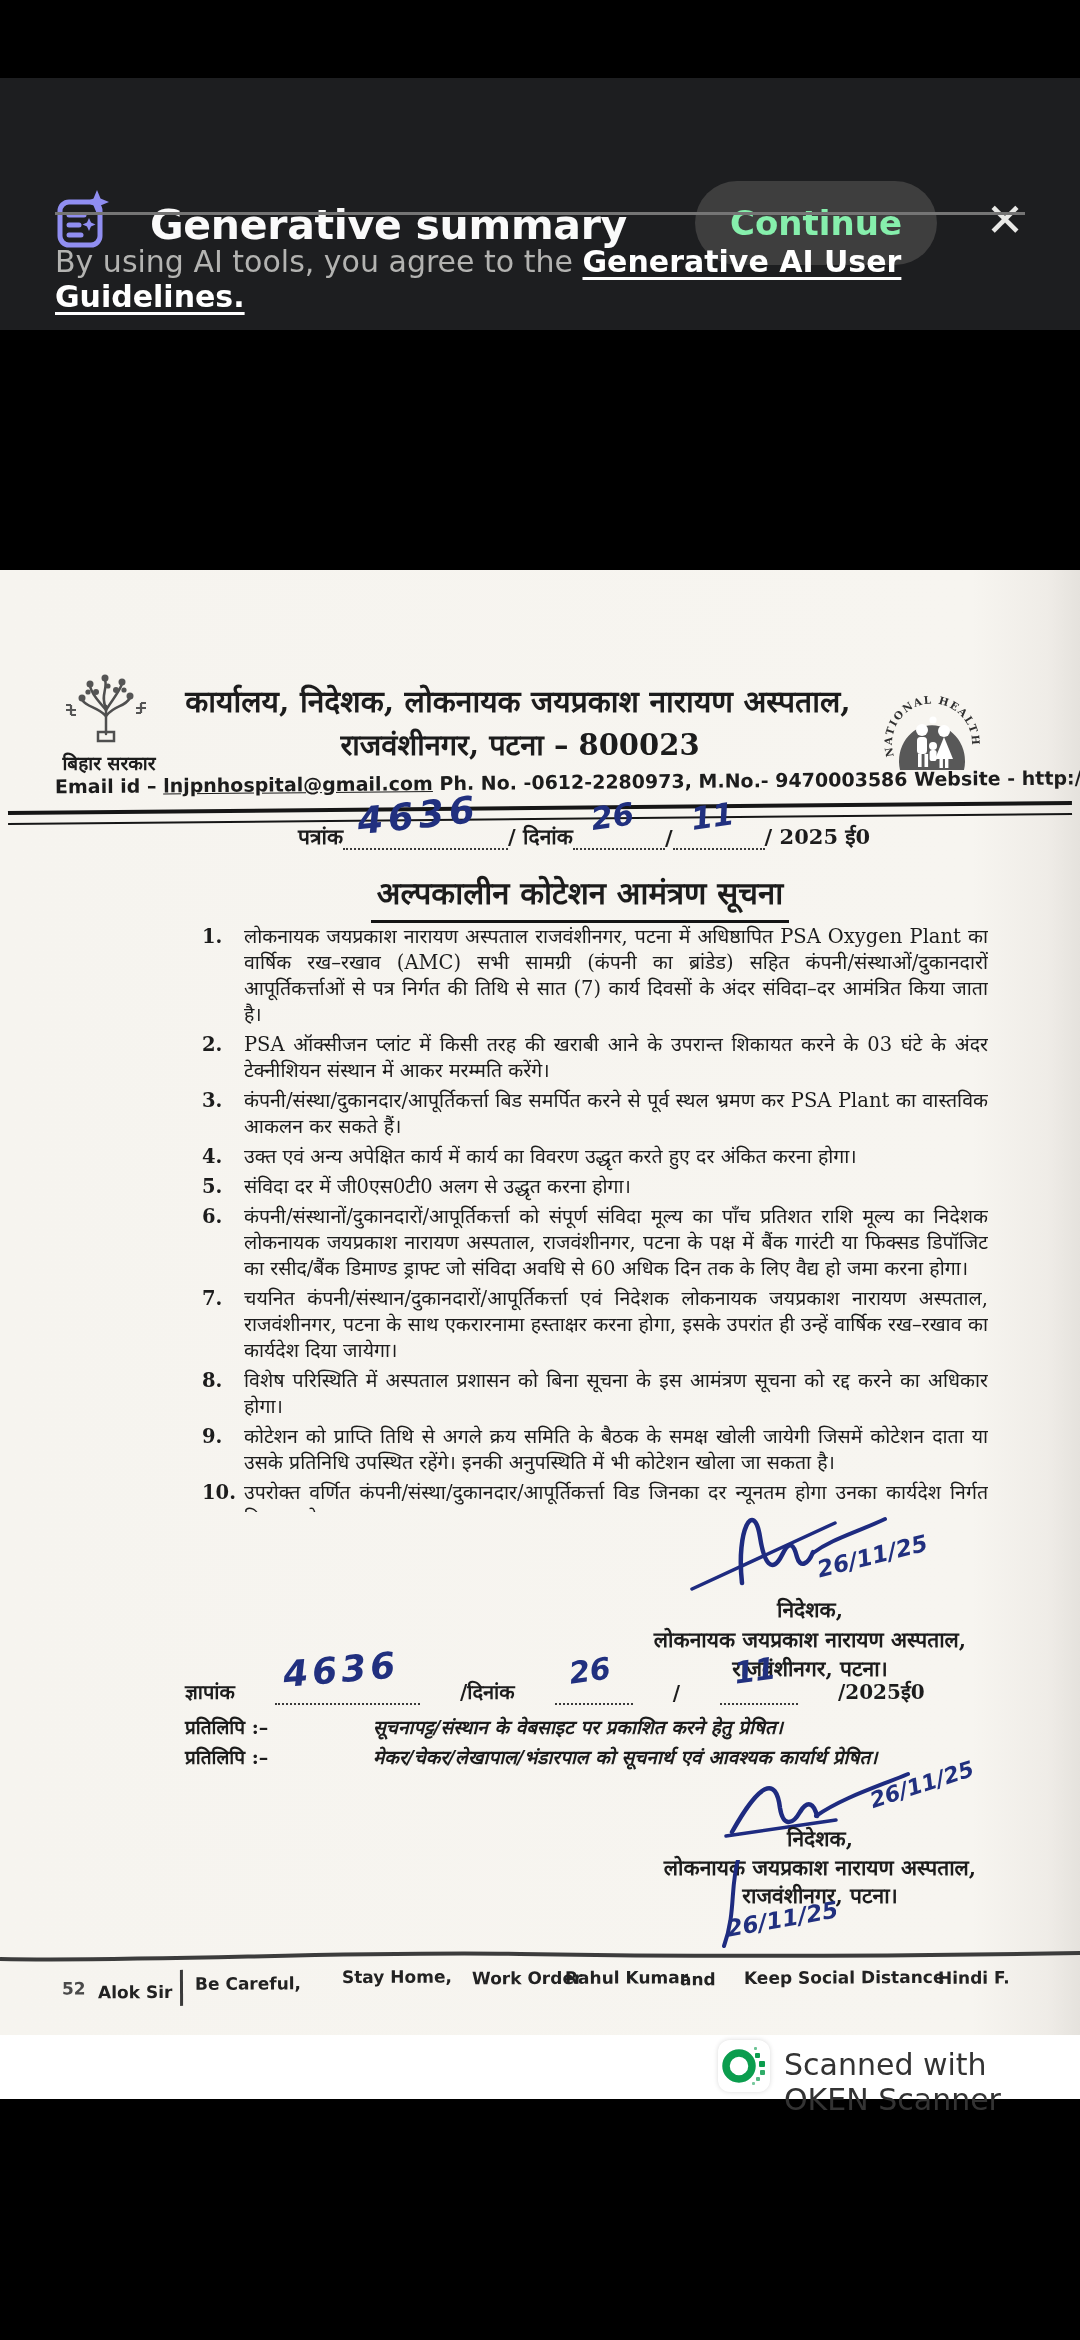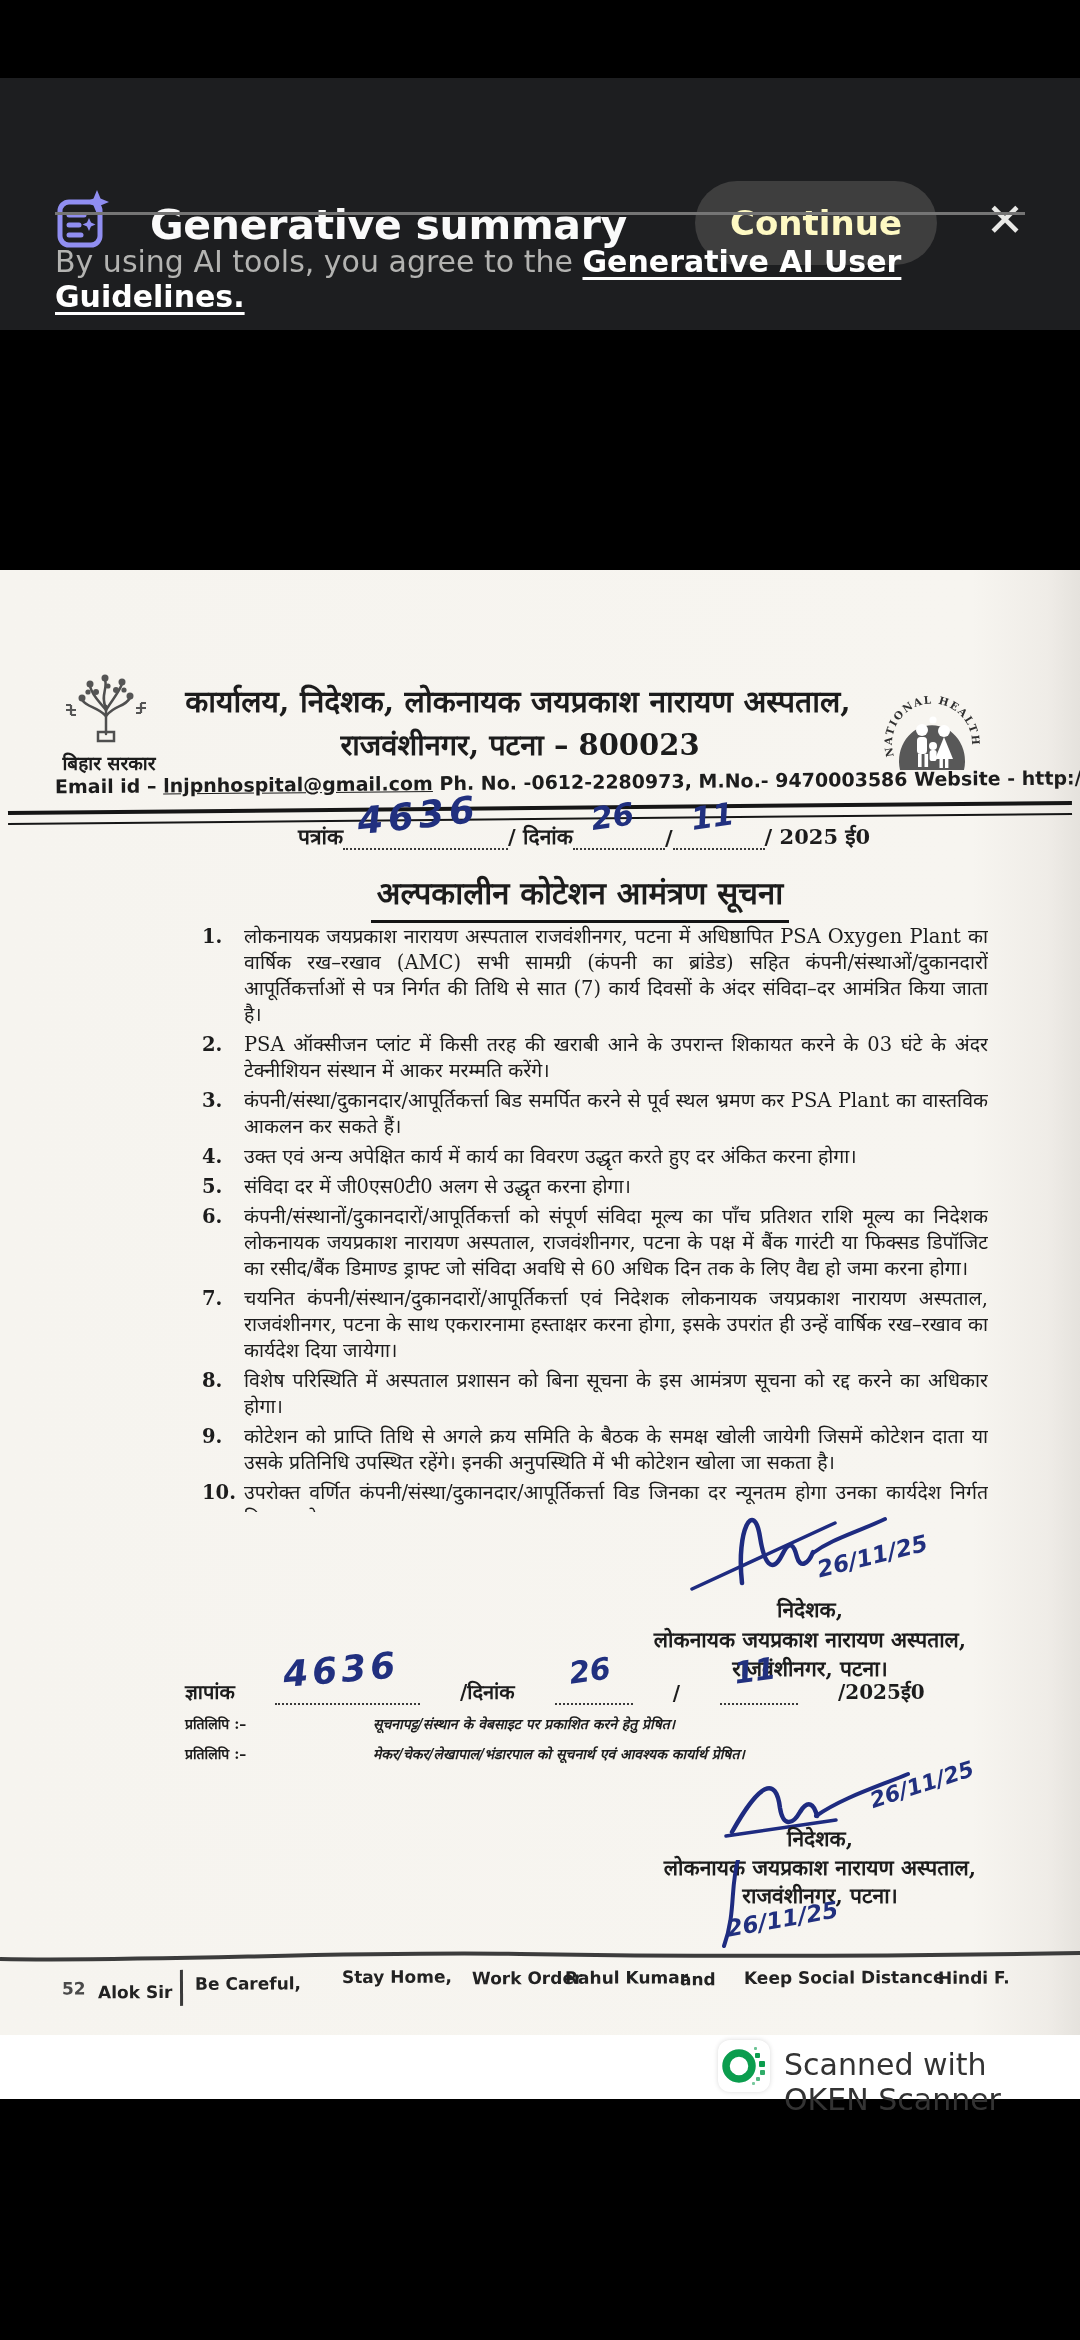--- a/index.html
+++ b/index.html
@@ -6,21 +6,21 @@
   body{width:1080px;height:2340px;position:relative;overflow:hidden;
        font-family:"DejaVu Sans","Liberation Sans",sans-serif;}
 
   
   .statusbar{position:absolute;left:0;top:0;width:1080px;height:78px;background:#000;}
   .appbar{position:absolute;left:0;top:78px;width:1080px;height:252px;background:#1d1e20;}
   .gen-icon{position:absolute;left:55px;top:112px;width:56px;height:60px;}
   .appbar-title{position:absolute;left:150px;top:123px;font-size:41px;font-weight:600;
        color:#fafafa;letter-spacing:-0.3px;}
   .continue-btn{position:absolute;left:695px;top:103px;width:242px;height:84px;border-radius:42px;
-       background:#3e3e3e;color:#fef9c3;font-size:34px;font-weight:700;display:flex;
+       background:#3e3e3e;color:#86efac;font-size:34px;font-weight:700;display:flex;
        align-items:center;justify-content:center;}
   .close-btn{position:absolute;left:975px;top:112px;width:60px;height:60px;display:flex;
        align-items:center;justify-content:center;color:#e9e9e7;font-size:46px;font-weight:300;}
   .appbar-divider{position:absolute;left:55px;top:134px;width:970px;height:3px;background:#757575;}
   .disclaimer{position:absolute;left:55px;top:166px;font-size:30px;color:#b3b3b1;}
   .disclaimer .link{color:#fff;font-weight:700;text-decoration:underline;text-underline-offset:5px;}
 
   
   .page{position:absolute;left:0;top:570px;width:1080px;height:1465px;
        background:linear-gradient(90deg,#f6f4ef 0%,#f7f5f0 90%,#efece7 97%,#e5e2dd 100%);
@@ -58,21 +58,21 @@
   .sig1 .scrawl{position:absolute;left:60px;top:-8px;}
   .sig1 .sdate{left:196px;top:40px;font-size:23px;transform:rotate(-14deg);}
   .sig1 .l1{position:absolute;left:0;top:92px;width:380px;}
   .sig1 .l2{position:absolute;left:-30px;top:122px;width:440px;}
   .sig1 .l3{position:absolute;left:0;top:151px;width:380px;}
   .memoline{position:absolute;left:185px;top:1108px;font-size:20px;font-weight:600;
        display:flex;align-items:flex-end;gap:40px;}
   .memoline .s1{width:145px;} .memoline .s2{width:78px;} .memoline .s3{width:78px;}
   .memoline .s1 .ink{font-size:36px;left:8px;top:-30px;letter-spacing:4px;transform:rotate(-5deg);}
   .memoline .s2 .ink,.memoline .s3 .ink{font-size:30px;left:14px;top:-26px;transform:rotate(-8deg);}
-  .copyrow{position:absolute;left:185px;display:flex;font-size:14px;font-weight:600;}
+  .copyrow{position:absolute;left:185px;display:flex;font-size:19px;font-weight:600;}
   .copyrow .clabel{width:135px;flex:0 0 135px;}
   .copyrow .ctext{margin-left:53px;white-space:nowrap;font-style:italic;}
   .copy1{top:1144px;} .copy2{top:1174px;}
   .sig2{left:630px;top:1194px;width:380px;}
   .sig2 .scrawl{position:absolute;left:88px;top:0;}
   .sig2 .sdate{left:238px;top:8px;font-size:22px;transform:rotate(-18deg);}
   .sig2 .l1{position:absolute;left:0;top:60px;width:380px;}
   .sig2 .l2{position:absolute;left:-30px;top:89px;width:440px;}
   .sig2 .l3{position:absolute;left:0;top:117px;width:380px;}
   .sig2 .vstroke{position:absolute;left:82px;top:96px;}

